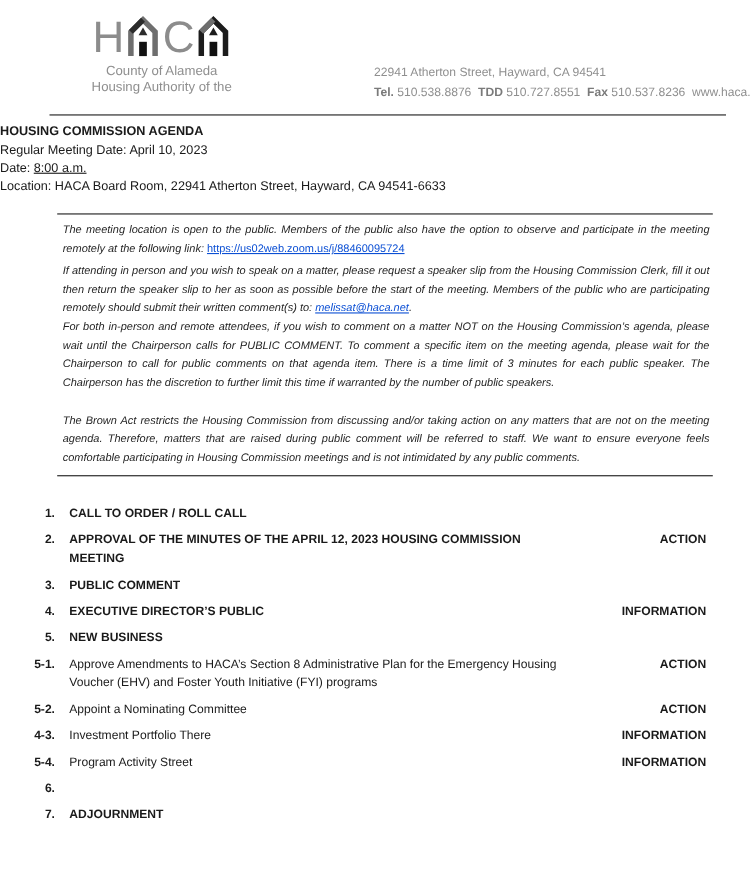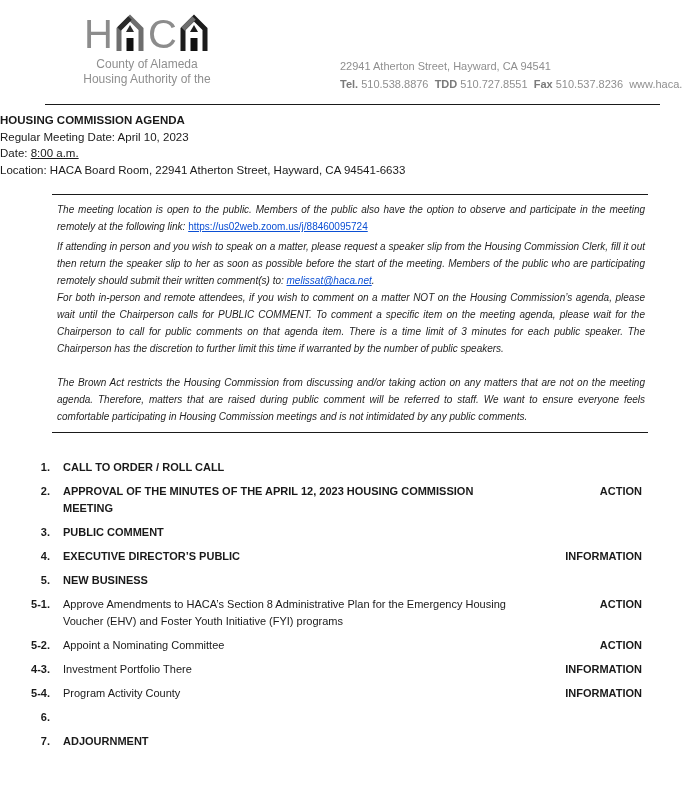--- a/index.html
+++ b/index.html
@@ -154,21 +154,21 @@
     </div>
 
     <div class="agenda-row sub">
       <div class="num">4-3.</div>
       <div class="txt">Investment Portfolio There</div>
       <div class="status">INFORMATION</div>
     </div>
 
     <div class="agenda-row sub">
       <div class="num">5-4.</div>
-      <div class="txt">Program Activity County</div>
+      <div class="txt">Program Activity Street</div>
       <div class="status">INFORMATION</div>
     </div>
 
     <div class="agenda-row main">
       <div class="num">6.</div>
       <div class="status"></div>
     </div>
 
     <div class="agenda-row main">
       <div class="num">7.</div>

